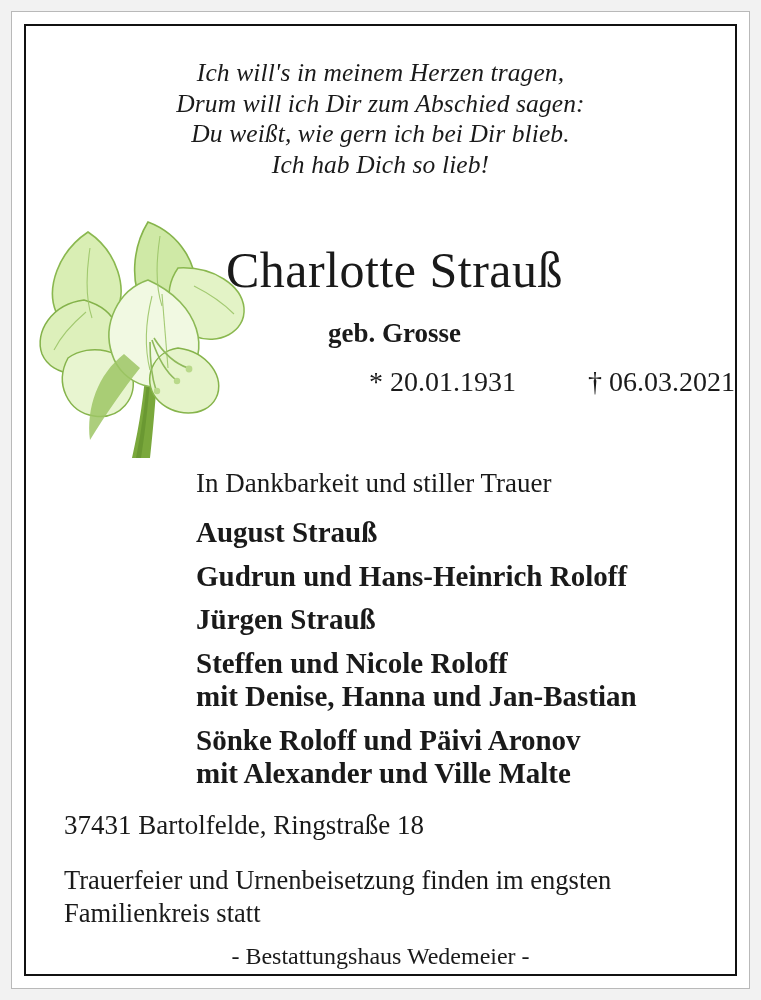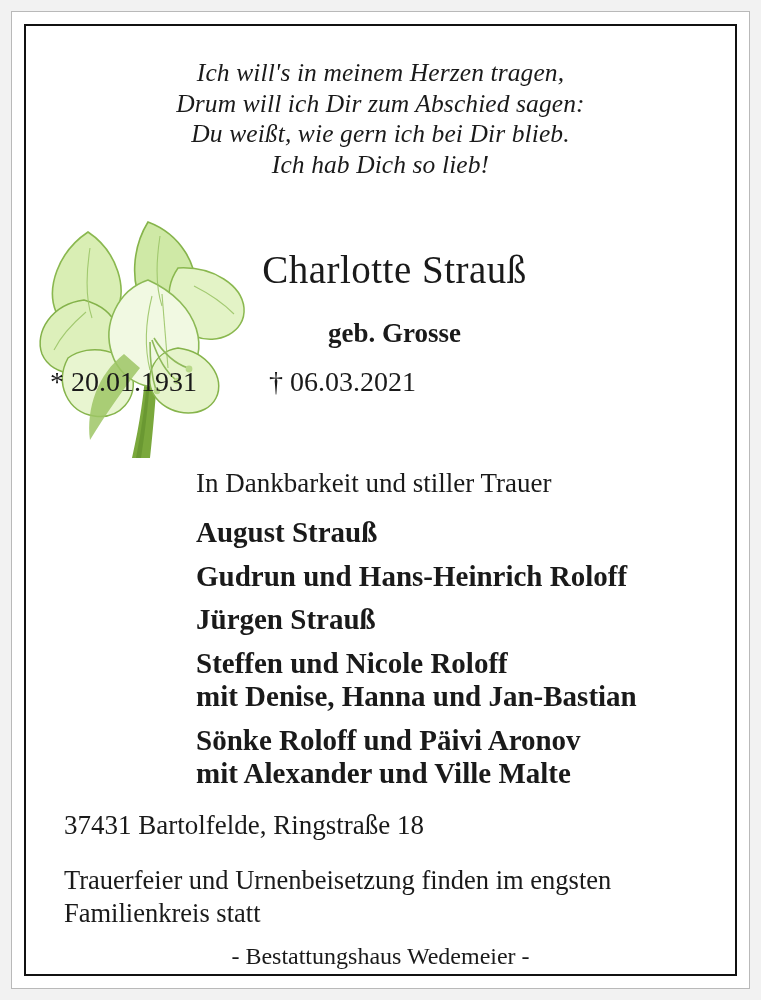--- a/index.html
+++ b/index.html
@@ -60,21 +60,21 @@
     pointer-events: none;
   }
 
   
   .name {
     position: absolute;
     left: 0;
     right: 0;
     top: 216px;
     text-align: center;
-    font-size: 39px;
+    font-size: 50px;
     line-height: 56px;
     letter-spacing: 0.5px;
     padding-left: 28px;
     box-sizing: border-box;
   }
   .maiden {
     position: absolute;
     left: 0;
     right: 0;
     top: 291px;
@@ -84,21 +84,21 @@
     font-weight: bold;
     padding-left: 28px;
     box-sizing: border-box;
   }
   .dates {
     position: absolute;
     left: 0;
     right: 0;
     top: 339px;
     display: flex;
-    justify-content: flex-start;
+    justify-content: flex-end;
     gap: 72px;
     font-size: 28px;
     line-height: 34px;
     padding-left: 24px;
     box-sizing: border-box;
   }
 
   
   .gratitude {
     position: absolute;

